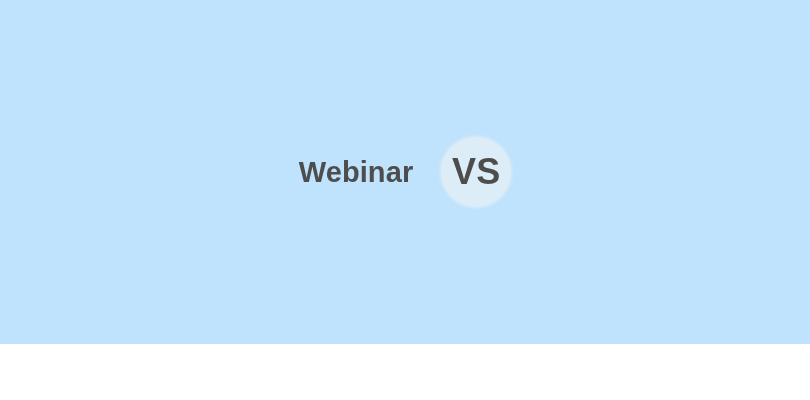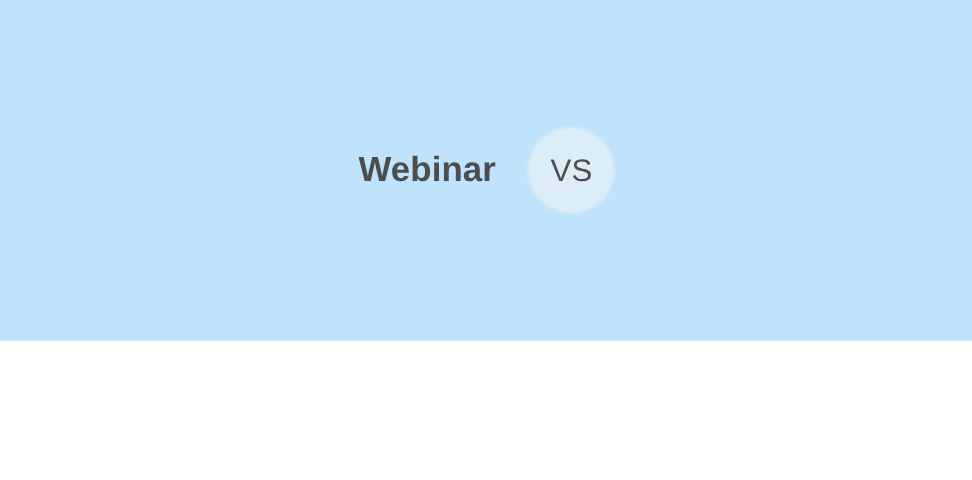--- a/index.html
+++ b/index.html
@@ -10,21 +10,21 @@
   body {
     width: 810px;
     height: 400px;
     overflow: hidden;
     font-family: "Liberation Sans", "DejaVu Sans", sans-serif;
   }
 
   #canvas {
     position: relative;
     width: 810px;
-    height: 284px;
+    height: 344px;
     background: #bfe3fc;
     display: flex;
     align-items: center;
     justify-content: center;
   }
 
   .comparison-row {
     display: flex;
     align-items: center;
     justify-content: center;
@@ -56,22 +56,22 @@
     border-radius: 50%;
     background: #dcedf8;
     display: flex;
     align-items: center;
     justify-content: center;
     flex: 0 0 auto;
     box-shadow: 0 0 2px 2px rgba(220, 237, 248, 0.55);
   }
 
   .vs-text {
-    font-size: 26px;
-    font-weight: normal;
+    font-size: 36px;
+    font-weight: bold;
     color: #4d4d4d;
     letter-spacing: 0.2px;
     line-height: 1;
     white-space: nowrap;
   }
 </style>
 </head>
 <body>
 
 <div id="canvas">

